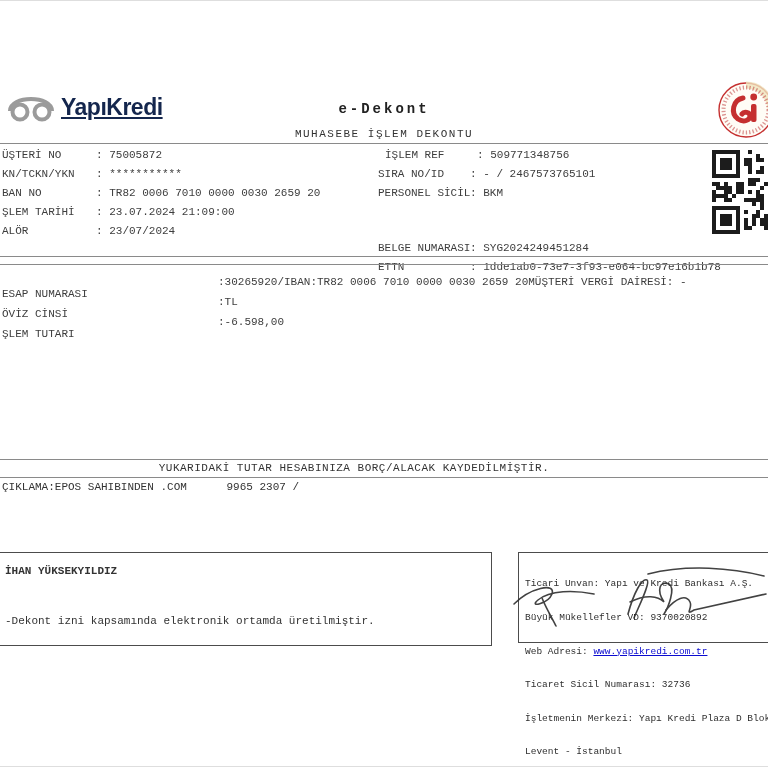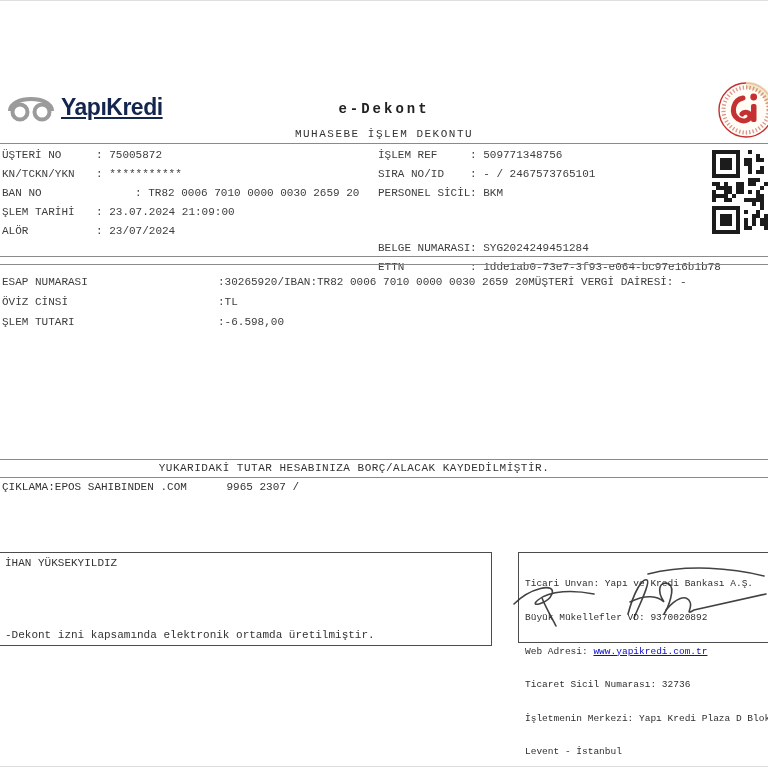--- a/index.html
+++ b/index.html
@@ -14,21 +14,21 @@
   .brand-text { font-family:"Liberation Sans", sans-serif; font-weight:bold; font-size:23px;
                 color:#14264d; letter-spacing:-0.5px;text-decoration:underline; }
   .doc-title { font-size:14px; font-weight:bold; letter-spacing:3px; color:#222; }
   .doc-subtitle { font-size:11px; letter-spacing:1.5px; color:#333; }
 
   
   .frow { display:flex; font-size:11px; white-space:pre; color:#3d3d3d; }
   .frow .lbl { display:inline-block; flex:none; }
   .fl .lbl { width:94px; }
   .fr .lbl { width:92px; }
-  .acct .lbl { width:216px; }
+  .acct .lbl { width:216px;margin-top:12px; }
 
   .notice-text { font-size:11px; letter-spacing:0.5px; color:#333; white-space:pre; }
   .desc-text { font-size:11px; white-space:pre; color:#333; }
 
   .box { border:1px solid #4c4c4c; background:transparent; }
   .sig-name { font-size:11px; color:#333; white-space:pre; }
   .footnote { font-size:11px; color:#333; white-space:pre; }
 
   .bank-lines { font-size:9.5px; line-height:11.2px; color:#2f2f2f; white-space:pre; }
   .bank-lines .weblink { color:#0b0bd0; text-decoration:underline; cursor:pointer; }
@@ -71,33 +71,33 @@
 
   <div class="abs hline" style="top:143px;"></div>
 
   <div class="abs" style="left:2px; top:149px; width:370px;">
     <div class="frow fl" style="height:19px;">
       <span class="lbl">ÜŞTERİ NO</span><span>: 75005872</span>
     </div>
     <div class="frow fl" style="height:19px;">
       <span class="lbl">KN/TCKN/YKN</span><span>: ***********</span>
     </div>
-    <div class="frow fl" style="height:19px;gap:39px;">
+    <div class="frow fl" style="height:19px;">
       <span class="lbl">BAN NO</span><span>: TR82 0006 7010 0000 0030 2659 20</span>
     </div>
     <div class="frow fl" style="height:19px;">
       <span class="lbl">ŞLEM TARİHİ</span><span>: 23.07.2024 21:09:00</span>
     </div>
     <div class="frow fl" style="height:19px;">
       <span class="lbl">ALÖR</span><span>: 23/07/2024</span>
     </div>
   </div>
 
   <div class="abs" style="left:378px; top:149px; width:330px;">
-    <div class="frow fr" style="height:19px;">
+    <div class="frow fr" style="height:19px;margin-left:7px;">
       <span class="lbl">İŞLEM REF</span><span>: 509771348756</span>
     </div>
     <div class="frow fr" style="height:19px;">
       <span class="lbl">SIRA NO/ID</span><span>: - / 2467573765101</span>
     </div>
     <div class="frow fr" style="height:19px;">
       <span class="lbl">PERSONEL SİCİL</span><span>: BKM</span>
     </div>
     <div class="frow fr" style="height:19px;margin-top:36px;">
       <span class="lbl">BELGE NUMARASI</span><span>: SYG2024249451284</span>
@@ -344,22 +344,22 @@
     </div>
   </div>
 
   <div class="abs hline" style="top:459px;"></div>
   <div class="abs notice-text" style="left:0; top:462px; width:708px; text-align:center;">YUKARIDAKİ TUTAR HESABINIZA BORÇ/ALACAK KAYDEDİLMİŞTİR.</div>
   <div class="abs hline" style="top:477px;"></div>
 
   <div class="abs desc-text" style="left:2px; top:481px;">ÇIKLAMA:EPOS SAHIBINDEN .COM      9965 2307 /</div>
 
   <div class="abs box" style="left:-4px; top:552px; width:496px; height:94px;">
-    <div class="sig-name" style="position:absolute; left:8px; top:4px;">İHAN YÜKSEKYILDIZ</div>
-    <div class="footnote" style="position:absolute; left:8px; top:76px;">-Dekont izni kapsamında elektronik ortamda üretilmiştir.</div>
+    <div class="sig-name" style="position:absolute; left:8px; top:12px;font-weight:bold;">İHAN YÜKSEKYILDIZ</div>
+    <div class="footnote" style="position:absolute; left:8px; top:62px;">-Dekont izni kapsamında elektronik ortamda üretilmiştir.</div>
   </div>
 
   <div class="abs box" style="left:518px; top:552px; width:266px; height:91px;">
     <div class="bank-lines" style="position:absolute; left:6px; top:3px;">
       <div>Ticari Unvan: Yapı ve Kredi Bankası A.Ş.</div>
       <div>Büyük Mükellefler VD: 9370020892</div>
       <div><span>Web Adresi: </span><span class="weblink">www.yapikredi.com.tr</span></div>
       <div>Ticaret Sicil Numarası: 32736</div>
       <div>İşletmenin Merkezi: Yapı Kredi Plaza D Blok B43</div>
       <div>Levent - İstanbul</div>

